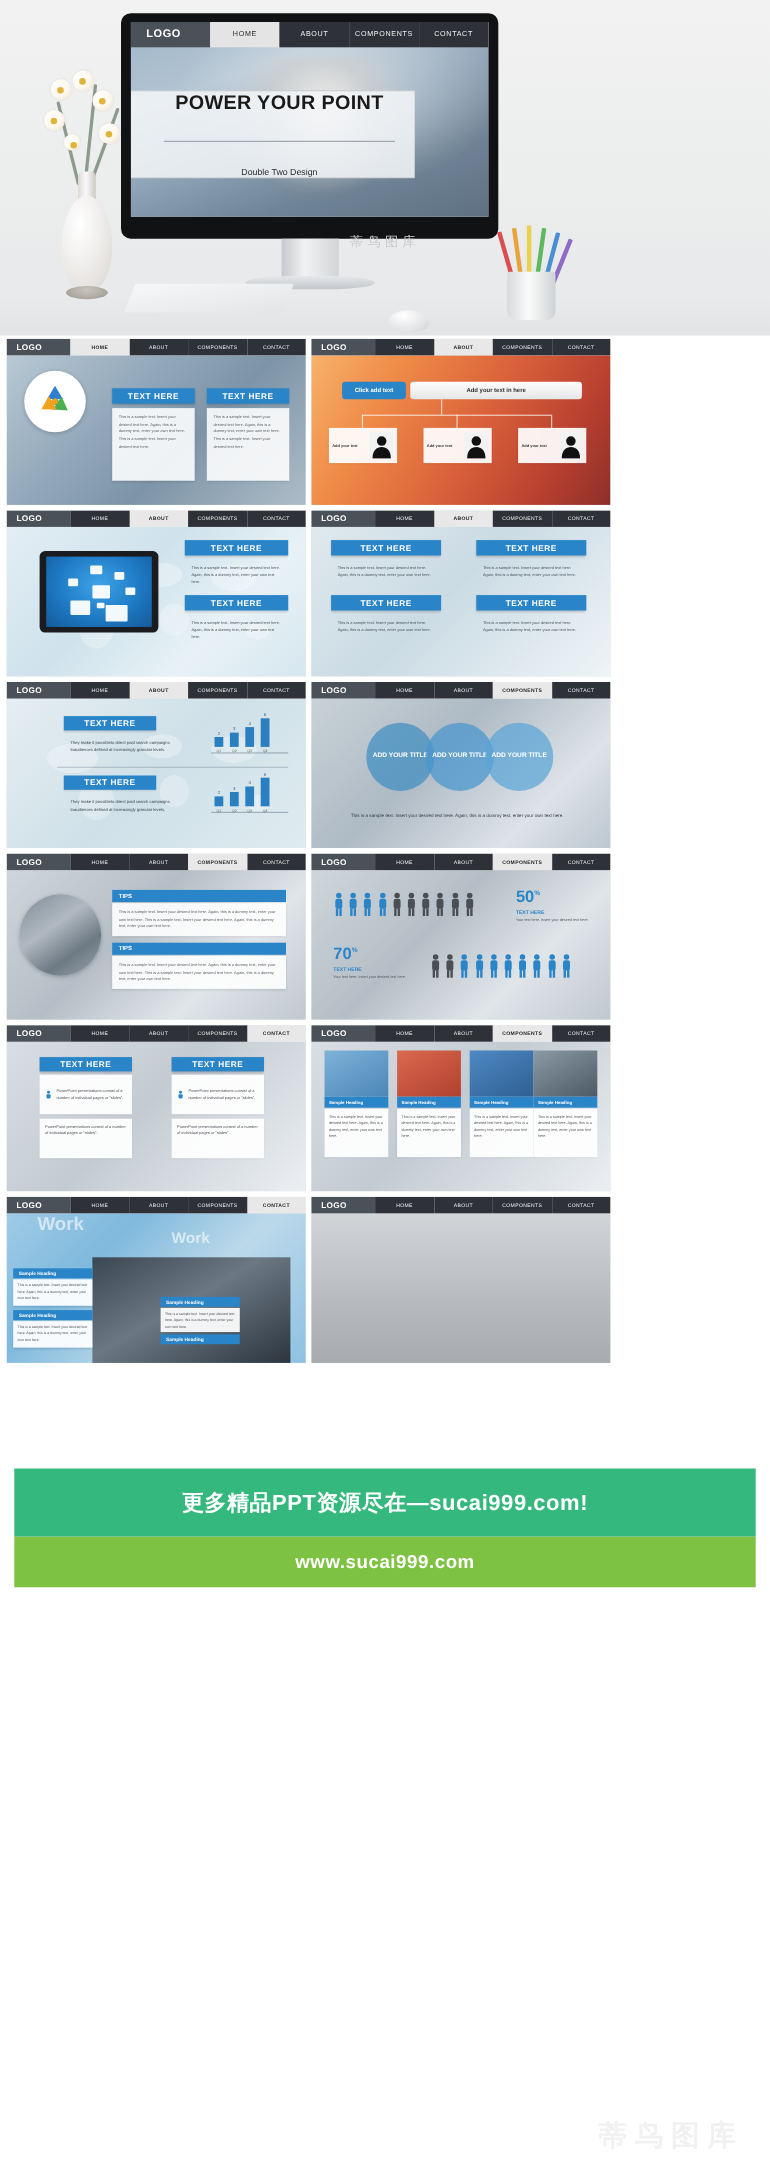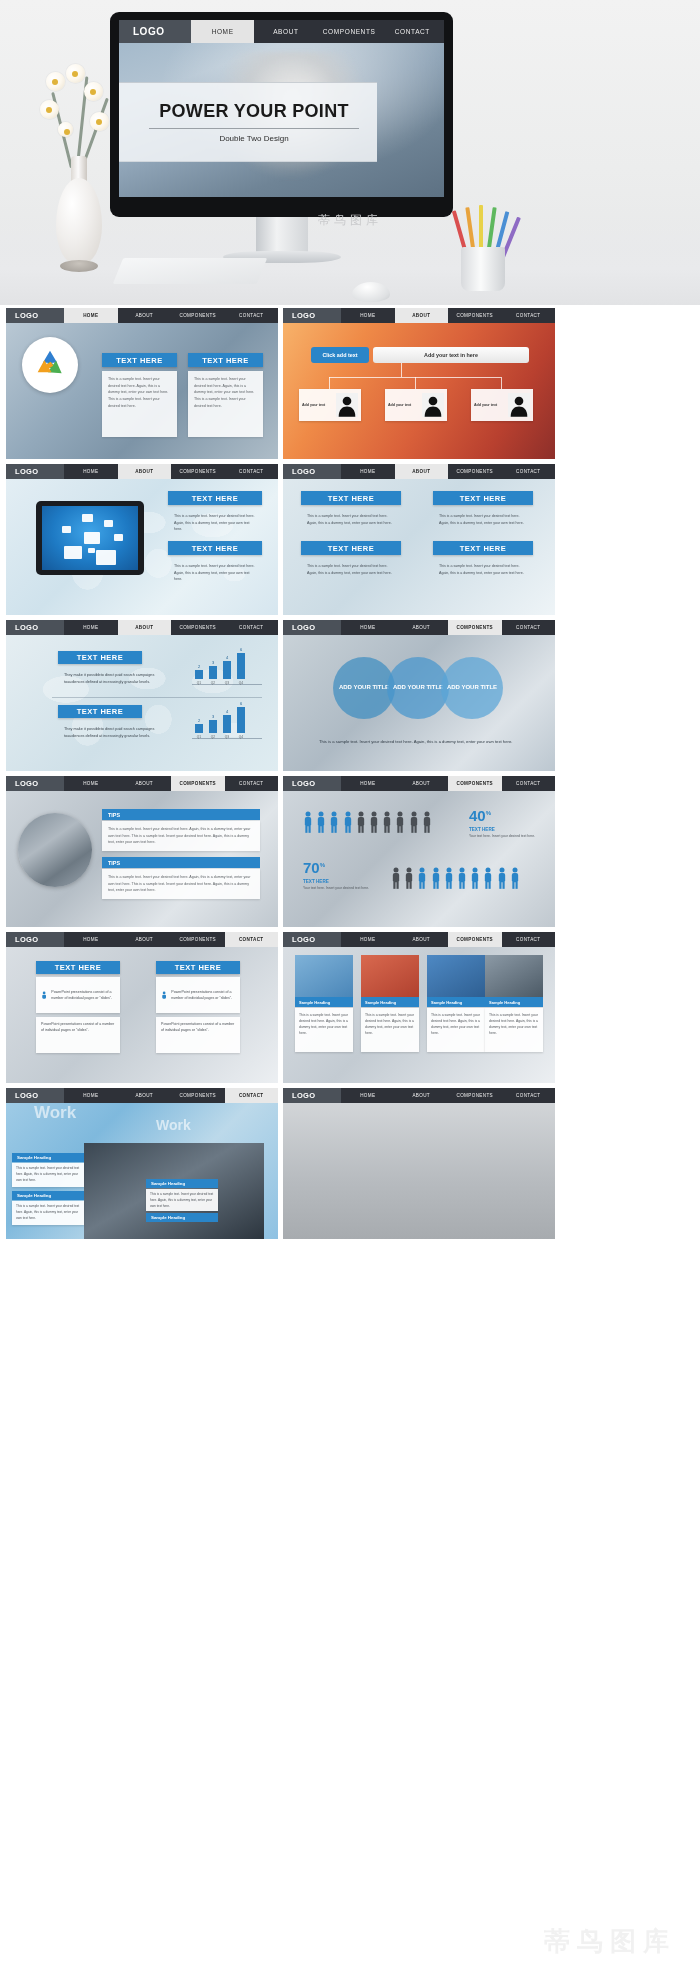--- a/index.html
+++ b/index.html
@@ -79,21 +79,21 @@
   .nav-item {
     flex:1; background:#2e3138; color:#efefef; font-size:6.5px; letter-spacing:.6px;
     display:flex; align-items:center; justify-content:center;
   }
   .nav-item.active { background:#e4e4e4; color:#2b2b2b; }
   .hero-band {
     position:absolute; left:0; top:62px; width:258px; height:80px;
     background: rgba(243,246,248,0.86);
     border-top:1px solid rgba(130,140,150,.35);
     border-bottom:1px solid rgba(130,140,150,.2);
-    z-index:3; display:flex; flex-direction:column; align-items:center; justify-content:center;padding-left:12px;
+    z-index:3; display:flex; flex-direction:column; align-items:center; justify-content:space-between;padding-left:12px;
   }
   .hero-title { font-size:18px; font-weight:bold; color:#1a1a1a; letter-spacing:.3px; }
   .hero-rule { width:210px; height:1px; background:#9aa0a6; margin:6px 0 5px; }
   .hero-sub { font-size:8px; color:#2c2c2c; }
   .monitor-stand-neck {
     position:absolute; left:50%; transform:translateX(-50%); top:205px;
     width:52px; height:36px;
     background: linear-gradient(90deg,#c5c9cd,#f1f2f3 40%, #d2d5d8 100%);
   }
   .monitor-stand-base {
@@ -674,21 +674,21 @@
           </svg>
         <svg width="10" height="22" viewBox="0 0 12 26">
             <circle cx="6" cy="3.4" r="3" fill="#4a4f55"></circle>
             <rect x="2.2" y="7" width="7.6" height="11" rx="2.4" fill="#4a4f55"></rect>
             <rect x="2.8" y="17.5" width="2.6" height="8.5" fill="#4a4f55"></rect>
             <rect x="6.6" y="17.5" width="2.6" height="8.5" fill="#4a4f55"></rect>
           </svg>
       </div>
 
       <div class="pct" style="left:186px;top:16px;color:#2a85c8;">
-        <span class="num">40</span><span class="sym">%</span>
+        <span class="num">50</span><span class="sym">%</span>
       </div>
       <div class="pct-sub" style="position:absolute;left:186px;top:36px;color:#2a85c8;">TEXT HERE</div>
       <div class="pct-desc" style="position:absolute;left:186px;top:43px;width:70px;color:#555b61;">Your text here. Insert your desired text here.</div>
 
       <div class="pct" style="left:20px;top:68px;color:#2a85c8;">
         <span class="num">70</span><span class="sym">%</span>
       </div>
       <div class="pct-sub" style="position:absolute;left:20px;top:88px;color:#2a85c8;">TEXT HERE</div>
       <div class="pct-desc" style="position:absolute;left:20px;top:95px;width:70px;color:#555b61;">Your text here. Insert your desired text here.</div>
 
@@ -857,14 +857,20 @@
       <div class="s-item">CONTACT</div>
     </div>
     <div class="s-body">
       <div class="bg bg-thx"></div>
     </div>
   </div>
 
 </div>
 
 <div class="footer">
+  <div class="banner-main">
+    <span>更多精品PPT资源尽在—sucai999.com!</span>
+  </div>
+  <div class="banner-sub">
+    <span>www.sucai999.com</span>
+  </div>
   <div class="page-watermark">蒂鸟图库</div>
 </div>
 
 </body></html>

